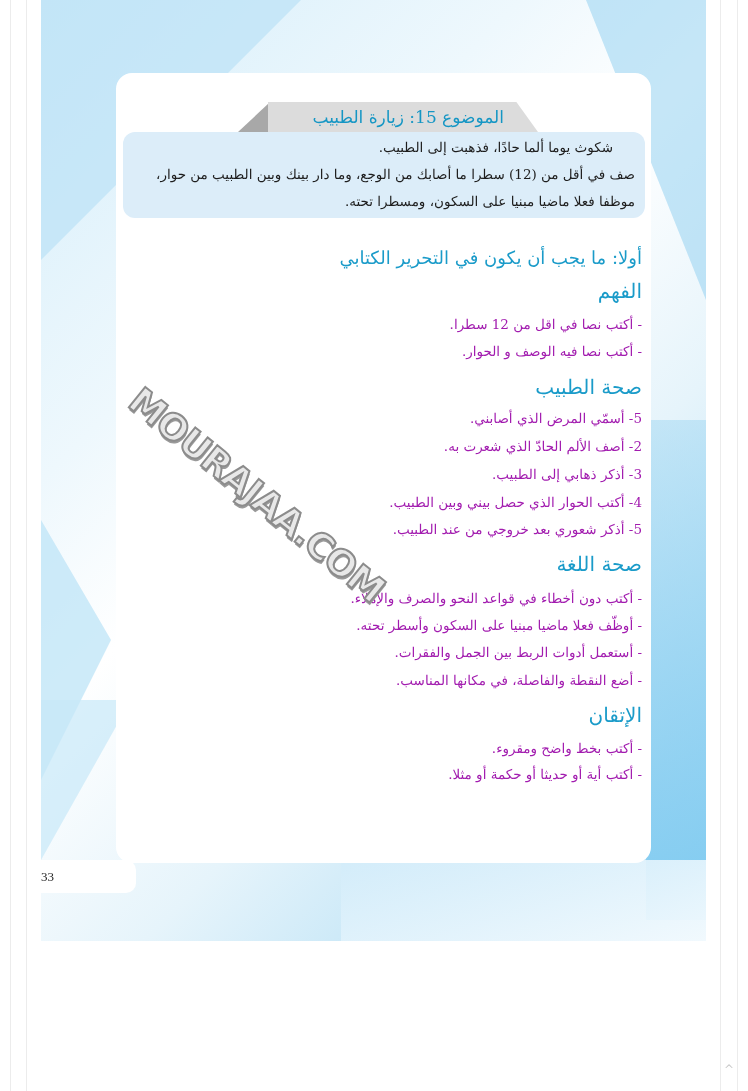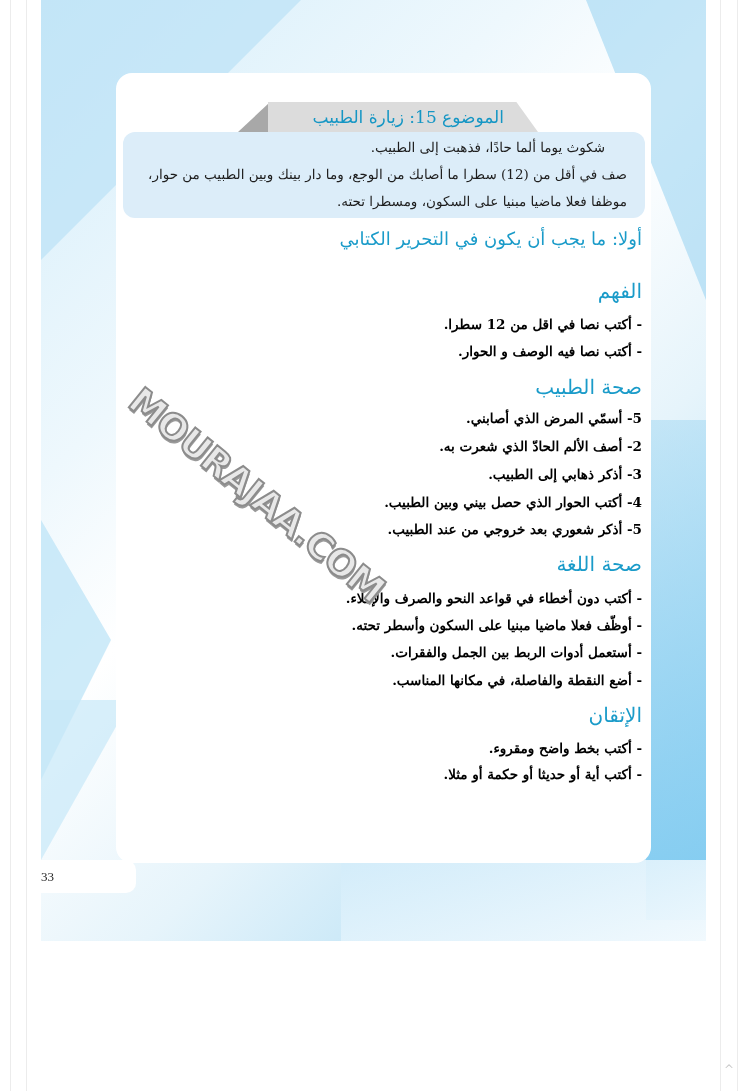--- a/index.html
+++ b/index.html
@@ -28,26 +28,26 @@
 
     .topic-banner { position: absolute; left: 238px; top: 102px; width: 300px; height: 24px; }
     .topic-fold { position: absolute; left: 0; top: 0; width: 0; height: 0;
       border-bottom: 30px solid #a8a8a8; border-left: 32px solid transparent; }
     .topic-body { position: absolute; left: 30px; top: 0; right: 0; height: 30px;
       background: #dcdcdc; clip-path: polygon(0 0, 92% 0, 100% 100%, 0 100%);
       display: flex; align-items: center; justify-content: flex-end; padding-right: 34px; }
     .topic-title { font-size: 17px; color: #1596c4; direction: rtl; white-space: nowrap; }
 
     .prompt-box { position: absolute; left: 123px; top: 132px; width: 522px; height: 86px;
-      background: #dcedf9; border-radius: 12px; direction: rtl; padding: 2px 18px 0 10px; }
+      background: #dcedf9; border-radius: 12px; direction: rtl; padding: 2px 10px 0 10px; }
     .prompt-line { font-size: 13.5px; color: #1d1d1d; line-height: 27px; white-space: nowrap; text-align: right; }
     .prompt-line.first { padding-right: 22px; }
-    .main-heading { position: absolute; right: 106px; top: 228px; font-size: 18px; color: #1a9bc9; direction: rtl; white-space: nowrap; }
+    .main-heading { position: absolute; right: 106px; top: 247px; font-size: 18px; color: #1a9bc9; direction: rtl; white-space: nowrap; }
     .sec-heading { position: absolute; right: 106px; font-size: 20px; color: #1a9bc9; direction: rtl; white-space: nowrap; }
-    .item { position: absolute; right: 106px; font-size: 13.5px; color: #000000; direction: rtl; white-space: nowrap; font-weight: bold; }
+    .item { position: absolute; right: 106px; font-size: 13.5px; color: #a21caf; direction: rtl; white-space: nowrap; }
 
     .watermark { position: absolute; left: 134px; top: 375px; transform: rotate(39deg); transform-origin: left center;
       font-family: "DejaVu Sans", sans-serif; font-weight: bold; font-size: 36px; letter-spacing: -1px;
       color: #e8e8e8; -webkit-text-stroke: 2px #8c8c8c; text-shadow: 2px 2px 0 #9a9a9a; white-space: nowrap; }
 
     .page-number-pill { position: absolute; left: 41px; top: 860px; width: 95px; height: 33px;
       background: #ffffff; border-radius: 0 10px 10px 0; display: flex; align-items: center; justify-content: flex-start; padding-right: 8px; }
     .page-number { font-family: "Liberation Serif", serif; font-size: 13px; color: #1d1d1d; }
   </style>
 </head>

